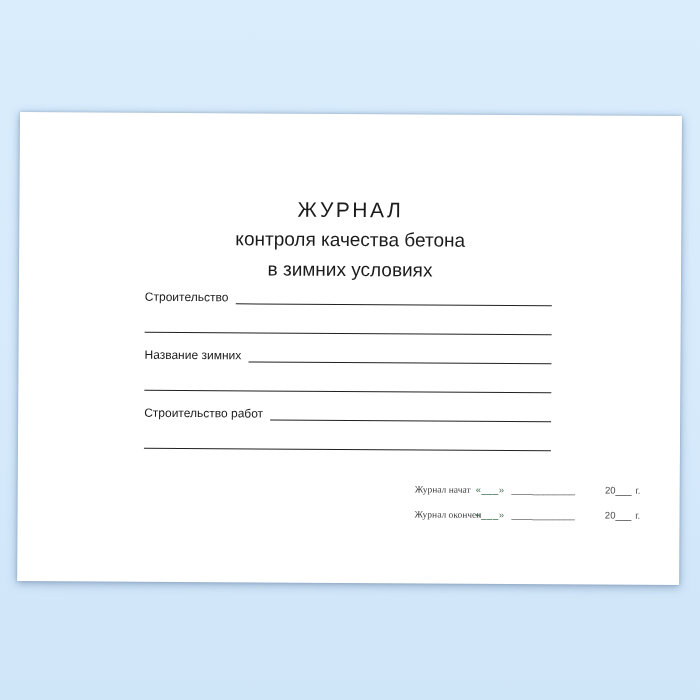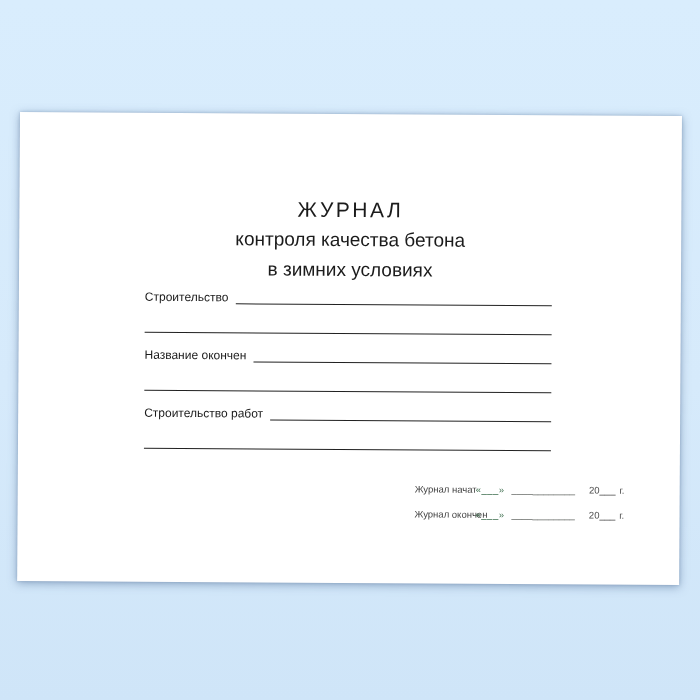--- a/index.html
+++ b/index.html
@@ -30,24 +30,24 @@
   .field-label{
     font-size:12px;line-height:13px;padding-right:7px;white-space:nowrap;
   }
   .field-line{flex:1 1 auto;border-bottom:1.5px solid #222222;height:13px;}
   .rule{
     position:absolute;left:126px;right:129px;height:0;
     border-top:1.5px solid #222222;
   }
   .footer-block{position:absolute;left:397px;top:369px;width:232px;}
   .f-row{display:flex;align-items:baseline;height:25px;font-size:9.5px;color:#3f3f3f;white-space:nowrap;}
-  .f-label{width:61px;flex:0 0 auto;}
+  .f-label{width:61px;flex:0 0 auto;font-family:Liberation Serif, serif;}
   .f-day{color:#3e6e4e;margin-right:7px;letter-spacing:0.5px;text-align:right;}
   .f-month{color:#6b6f6b;margin-right:14px;}
-  .f-year{color:#4a4a4a;margin-right:4px;}
+  .f-year{color:#4a4a4a;margin-right:4px;margin-left:16px;}
   .f-suffix{color:#4a4a4a;}
 </style>
 </head>
 <body>
 
 <div class="stage">
   <div class="paper">
 
     <div class="title-block">
       <div class="title-line-1">ЖУРНАЛ</div>
@@ -55,21 +55,21 @@
       <div class="title-line-3">в зимних условиях</div>
     </div>
 
     <div class="field-row" style="top:177px">
       <span class="field-label">Строительство</span>
       <span class="field-line"></span>
     </div>
     <div class="rule" style="top:219px"></div>
 
     <div class="field-row" style="top:235px">
-      <span class="field-label">Название окончен</span>
+      <span class="field-label">Название зимних</span>
       <span class="field-line"></span>
     </div>
     <div class="rule" style="top:277px"></div>
 
     <div class="field-row" style="top:293px">
       <span class="field-label">Строительство работ</span>
       <span class="field-line"></span>
     </div>
     <div class="rule" style="top:335px"></div>
 

